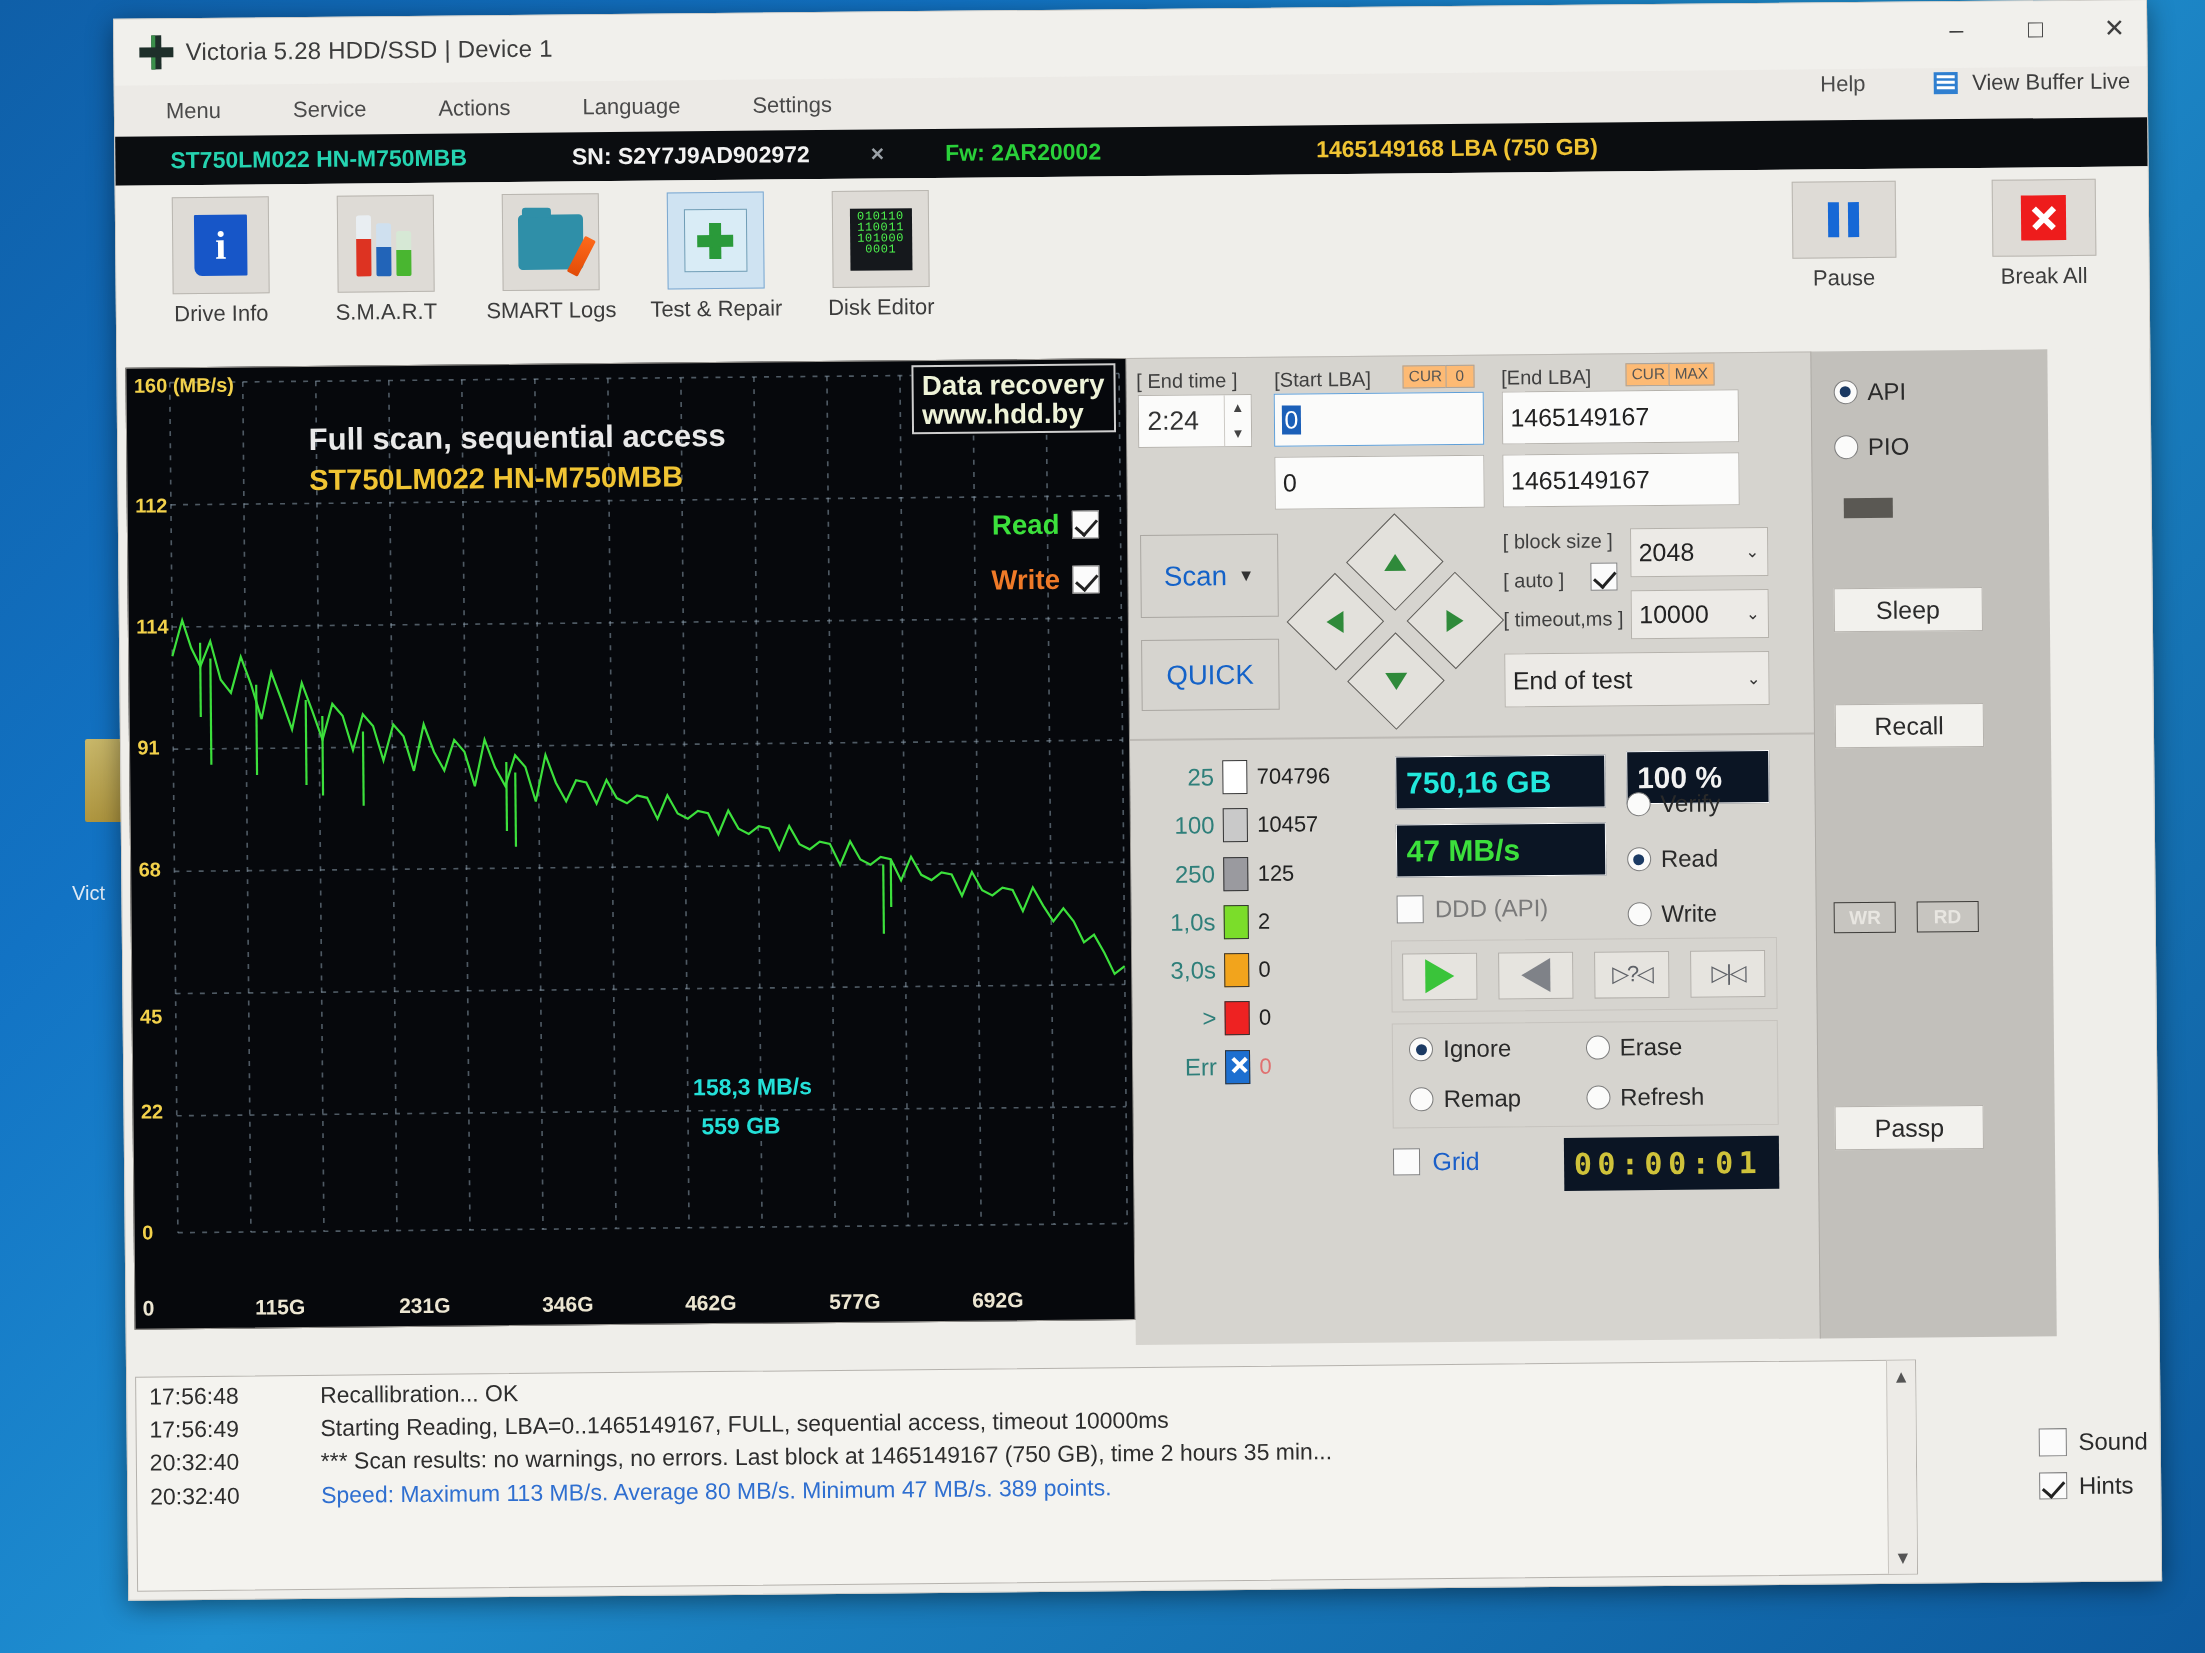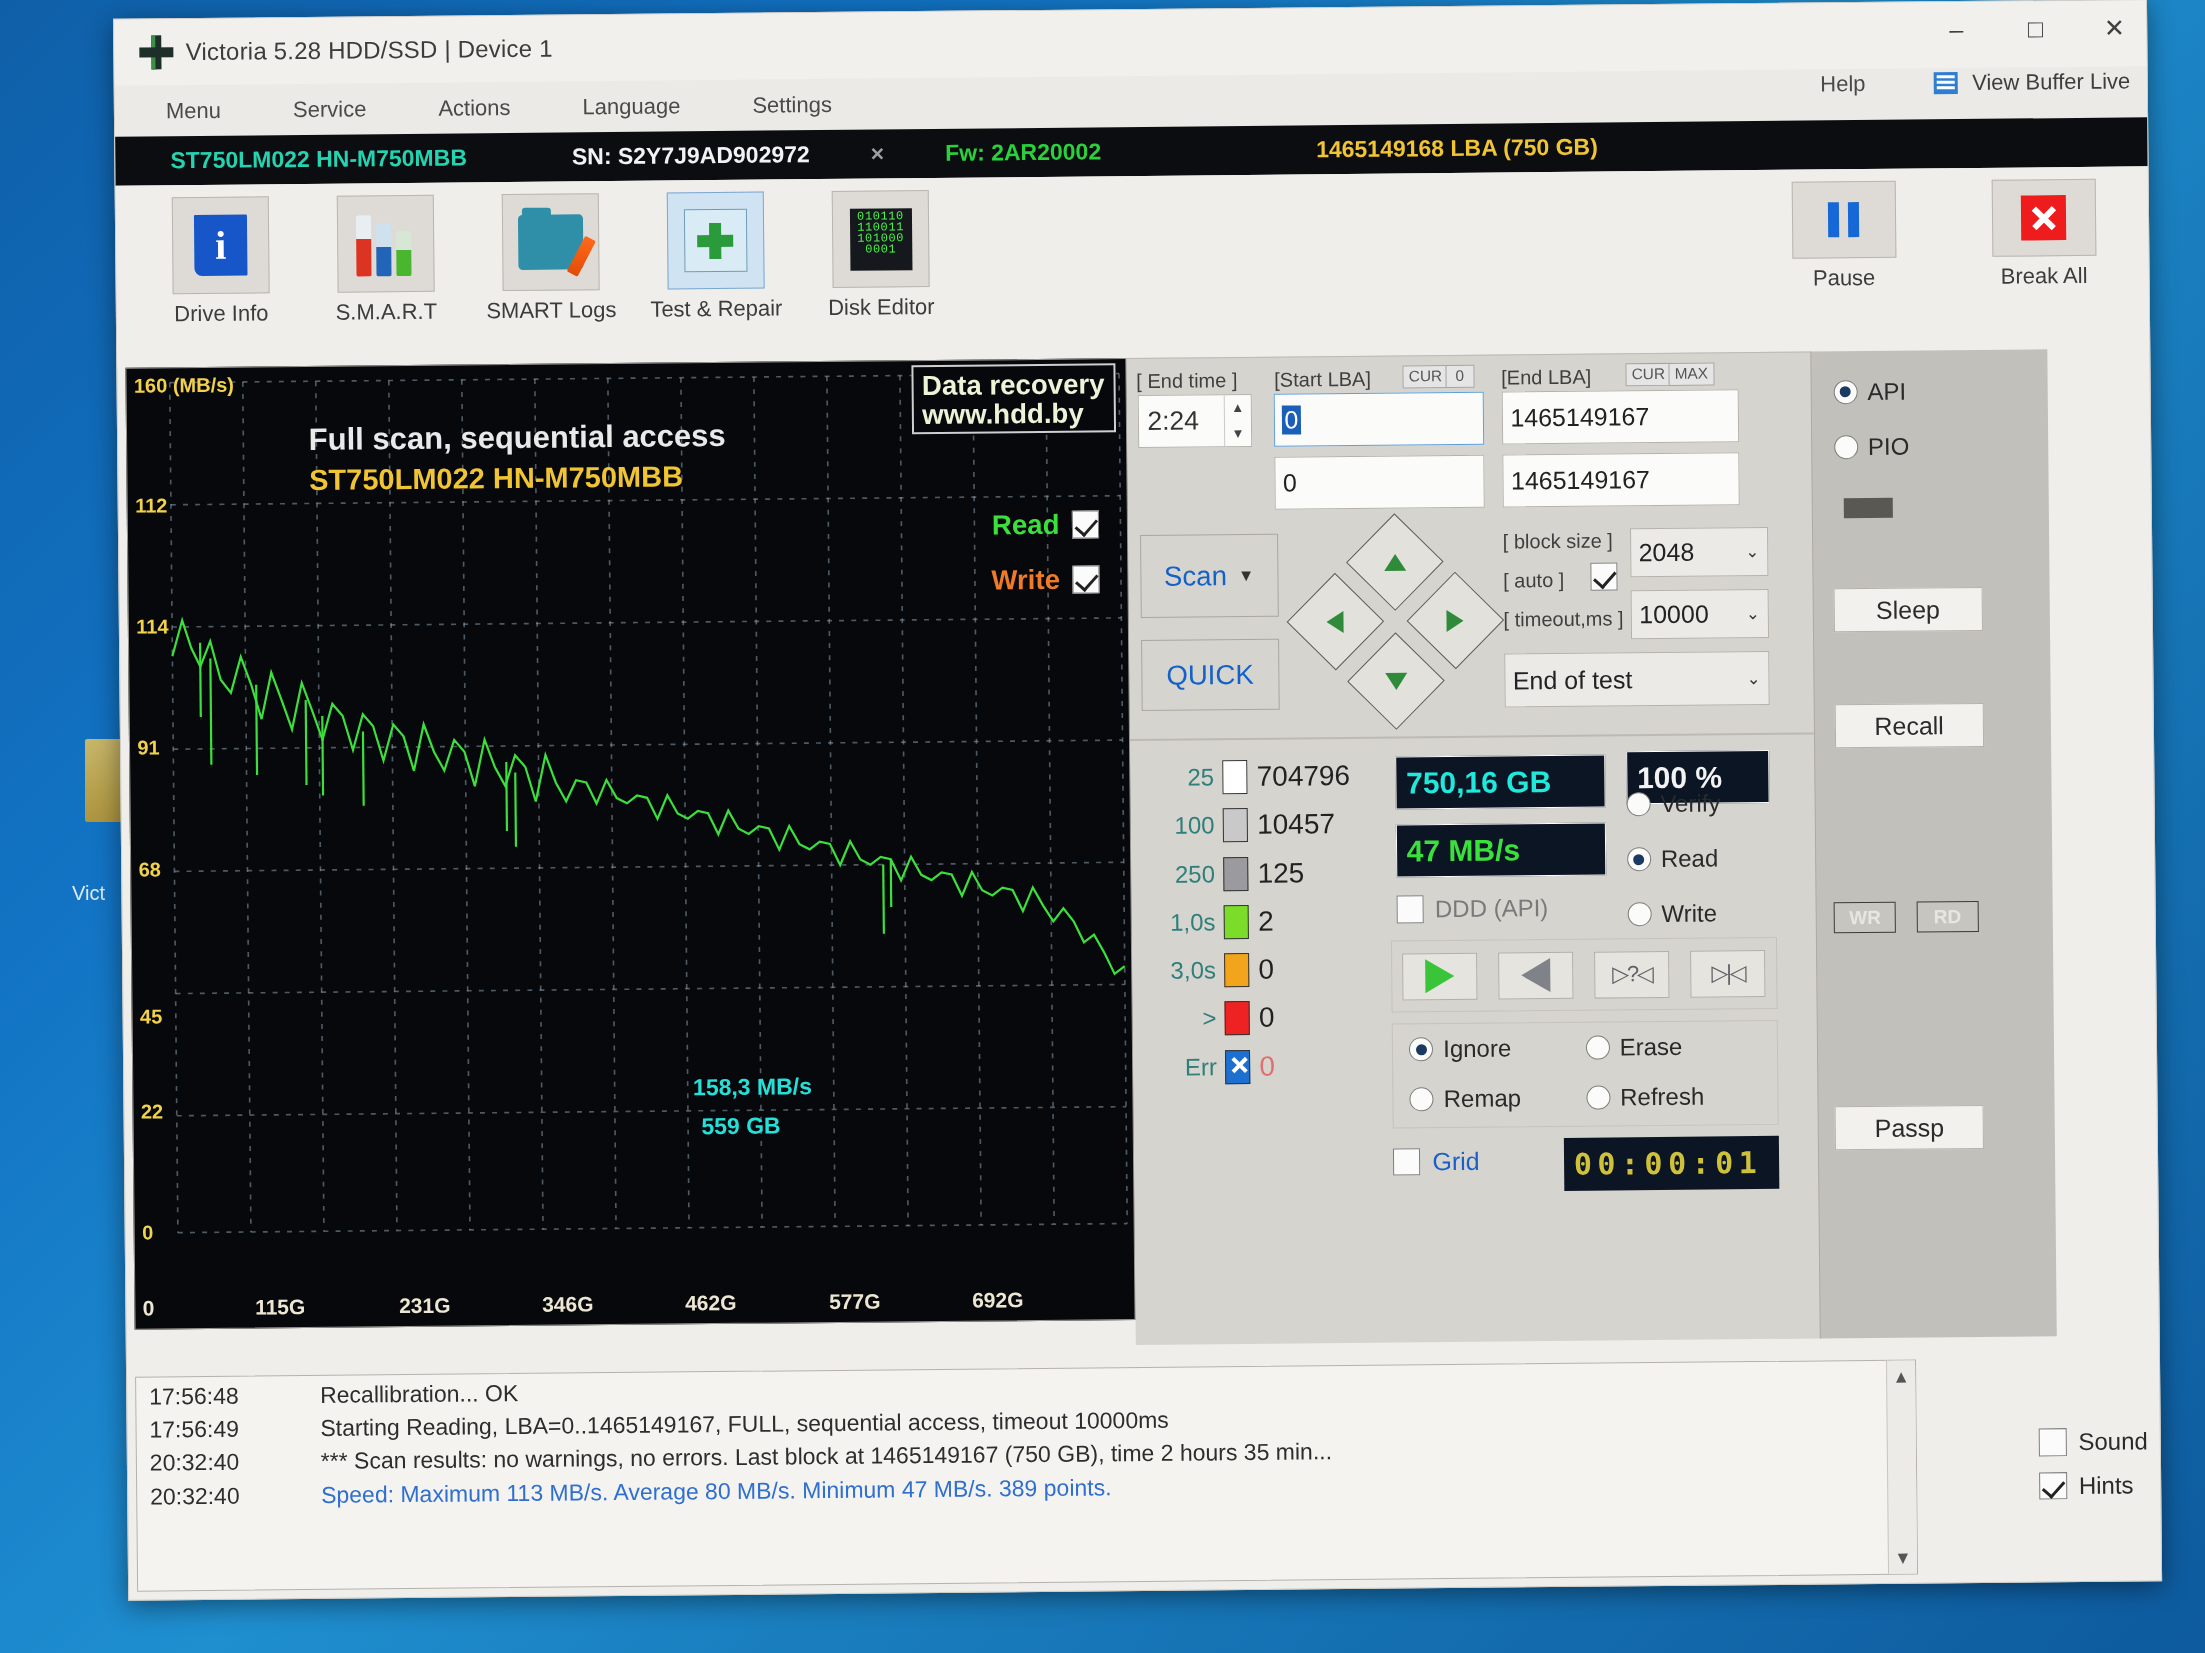--- a/index.html
+++ b/index.html
@@ -106,33 +106,33 @@
       border-width:0 3.9px 3.9px 0; transform:rotate(42deg);}
   .annot { position:absolute; color:#24e0d8; font-size:23px; font-weight:bold; }
   svg.plot { position:absolute; left:0; top:0; }
 
   
   .mid { width:684px; background:#d6d4cf; border-top:1.1px solid #bdbab5; position:relative; }
   .lblsm { font-size:20px; color:#3f3f3f; }
   .inp { background:#fbfbfa; border:1.1px solid #b5b2ac; font-size:25px; color:#222; padding:3.3px 7.7px;
          display:flex; align-items:center; }
   .inp.focus { border:1.7px solid #5f9fd8; }
-  .minibtn { border:1.1px solid #a7a4a0; background:#e5e5e5; font-size:15.4px; color:#555; padding:1.7px 5.5px; }
+  .minibtn { border:1.1px solid #a7a4a0; background:#fdba74; font-size:15.4px; color:#555; padding:1.7px 5.5px; }
   .selbox { background:#eceae6; border:1.1px solid #b5b2ac; display:flex; align-items:center;
             justify-content:space-between; font-size:25px; color:#222; padding:2.2px 7.7px;}
   .bigbtn { background:#d6d4cf; border:1.1px solid #aaa7a2; color:#1462c8; font-size:27.6px;
             display:flex; align-items:center; justify-content:center; }
   .dpad { position:absolute; }
   .dpad .d { position:absolute; width:69px; height:69px; background:#e3e1dc; border:1.1px solid #5c5a56;
              transform:rotate(45deg); display:flex; align-items:center; justify-content:center;}
   .tri { width:0;height:0; transform:rotate(-45deg); }
   .legend-row { display:flex; align-items:center; gap:8.8px; margin-bottom:14.3px;}
   .legend-key { color:#2f7f7a; font-size:24px; width:72px; text-align:right;}
   .swatch { width:25px; height:34px; border:1.1px solid #333; }
-  .legend-val { font-size:28px; color:#222; }
+  .legend-val { font-size:22px; color:#222; }
   .lcd { background:#0b1524; border:1.7px solid #fff; display:flex; align-items:center; padding:0 10px; }
   .lcd span { font-size:30px; font-weight:bold; }
   .radio { width:24px; height:24px; border-radius:50%; background:#fbfbfa; border:1.1px solid #7d7d7d;
            display:inline-block; position:relative;}
   .radio.on:after{content:"";position:absolute;left:5.5px;top:5.5px;width:11px;height:11px;border-radius:50%;background:#1b3a63;}
   .rrow { display:flex; align-items:center; gap:10px; font-size:24px; color:#2a2a2a;}
   .navbtn { width:75px; height:47px; background:#e6e4df; border:1.1px solid #b2afaa;
             display:flex; align-items:center; justify-content:center;}
 
   

